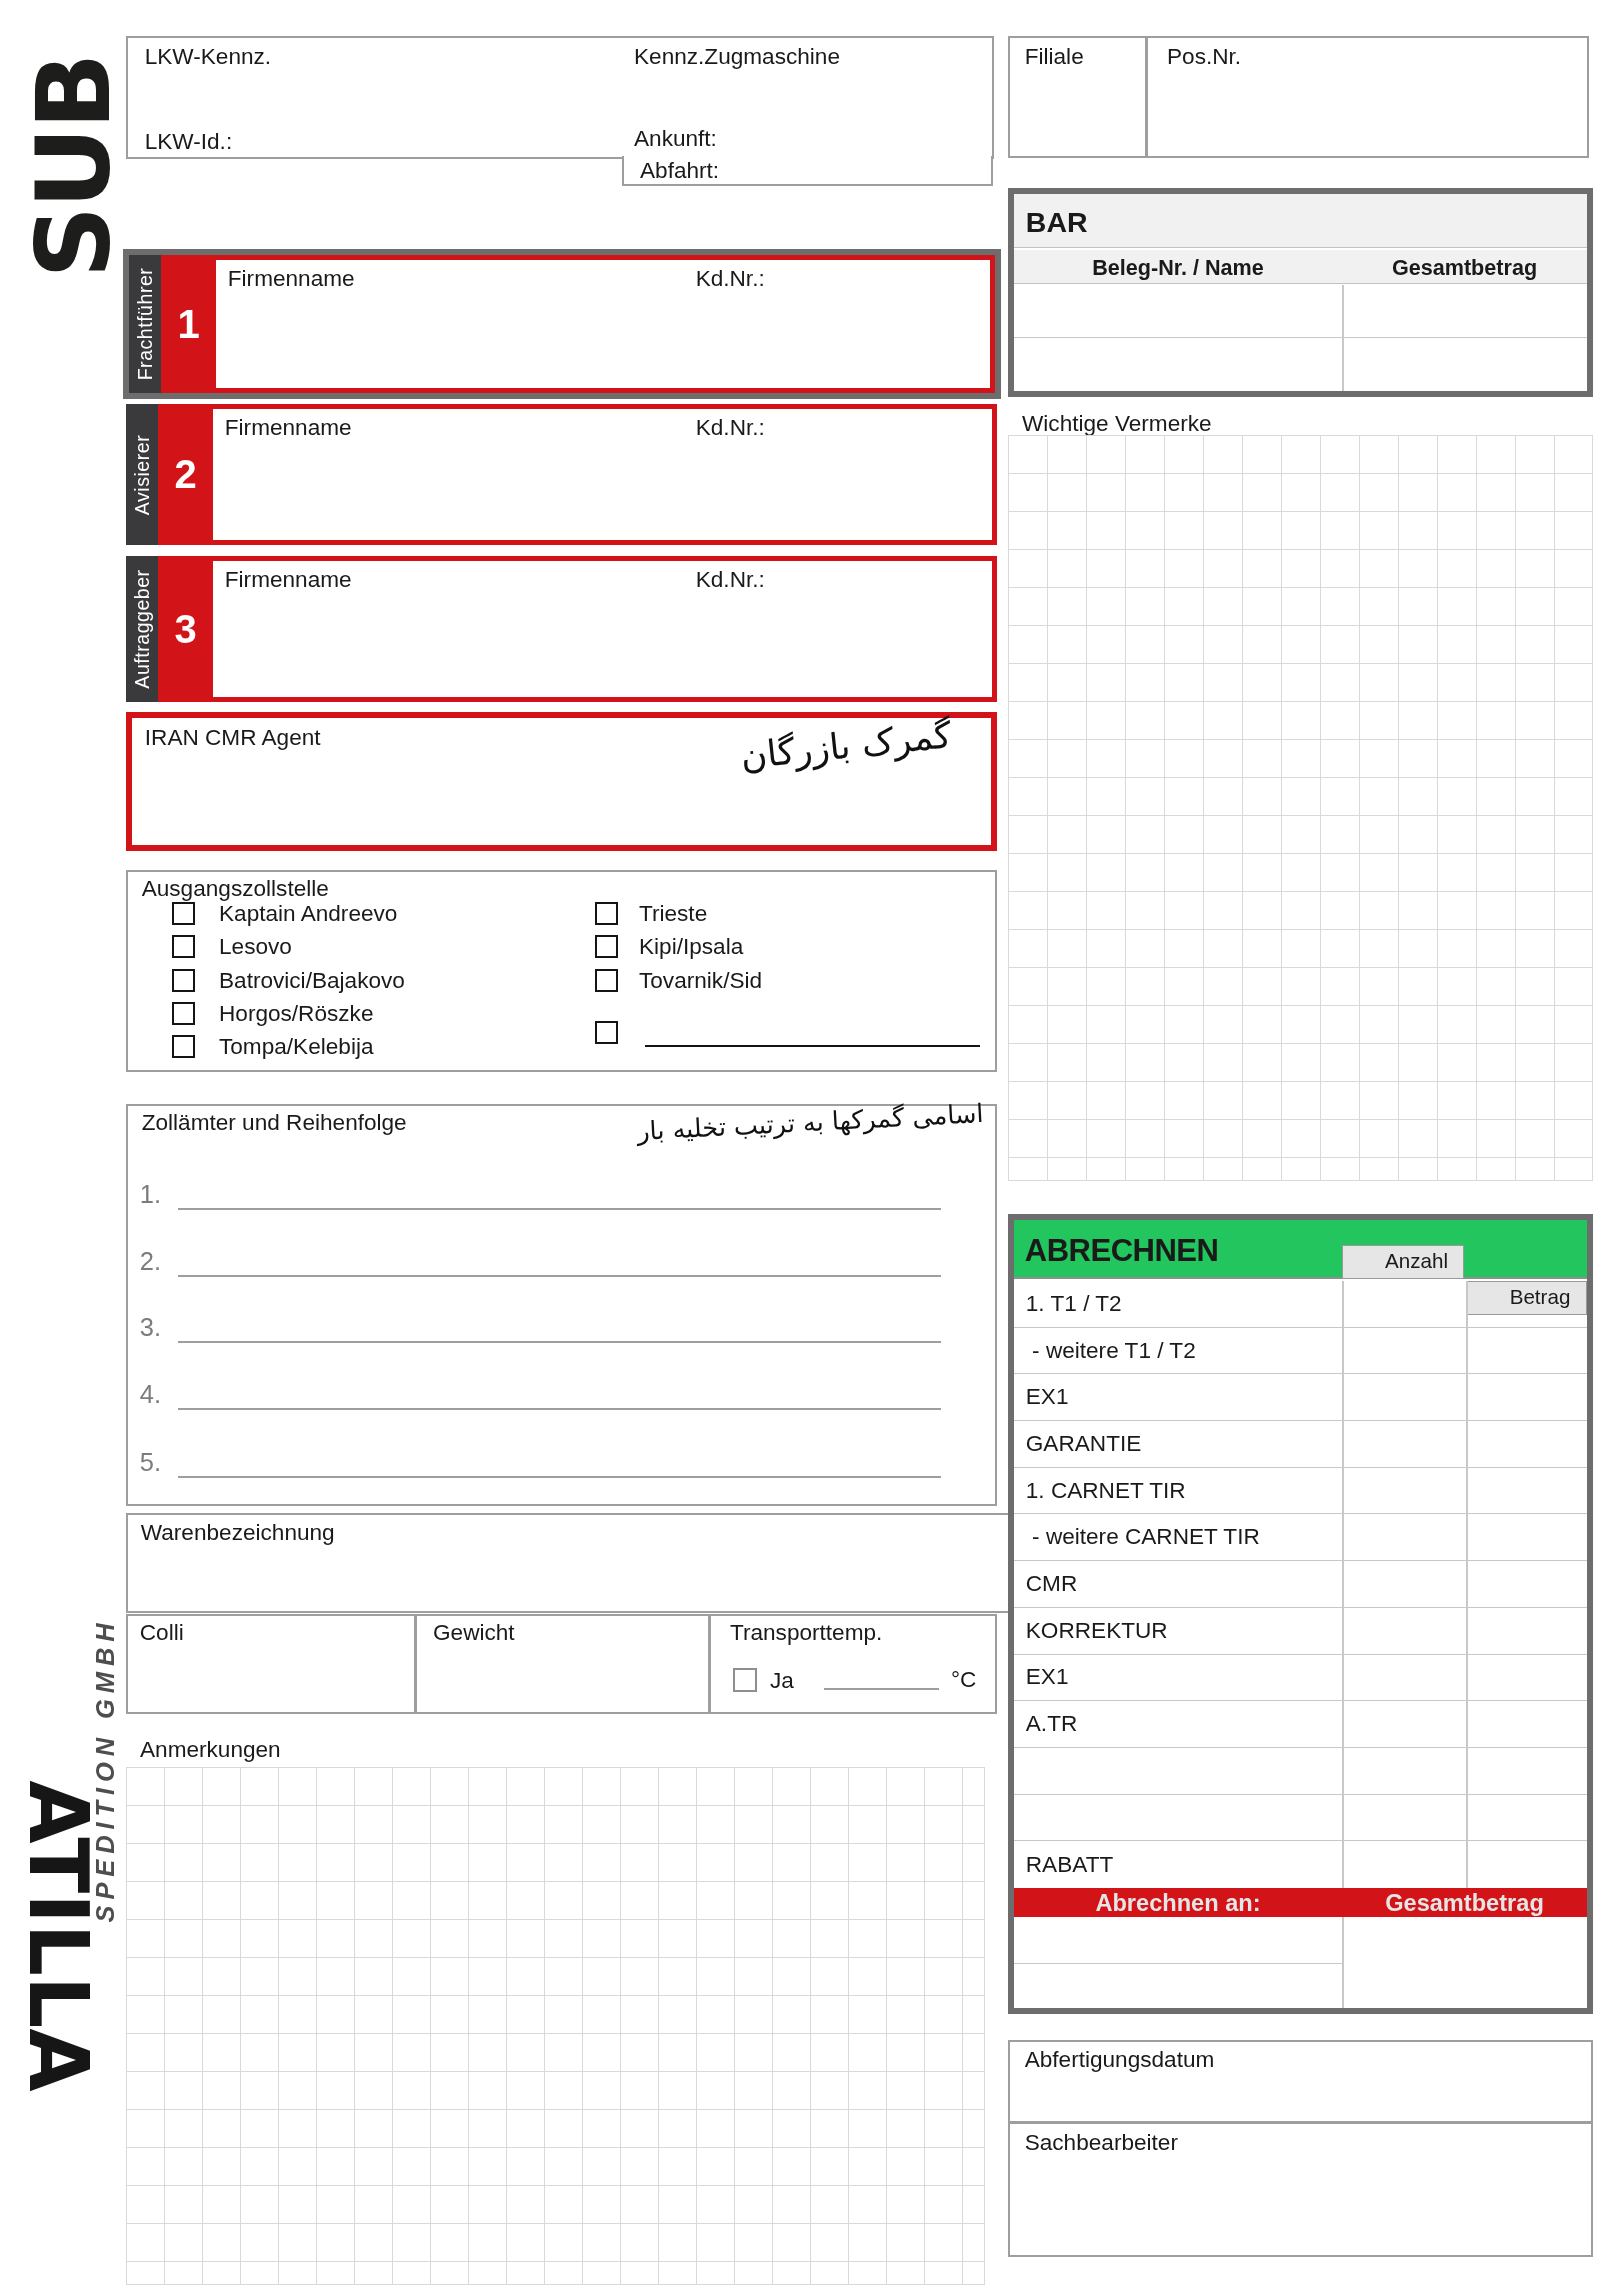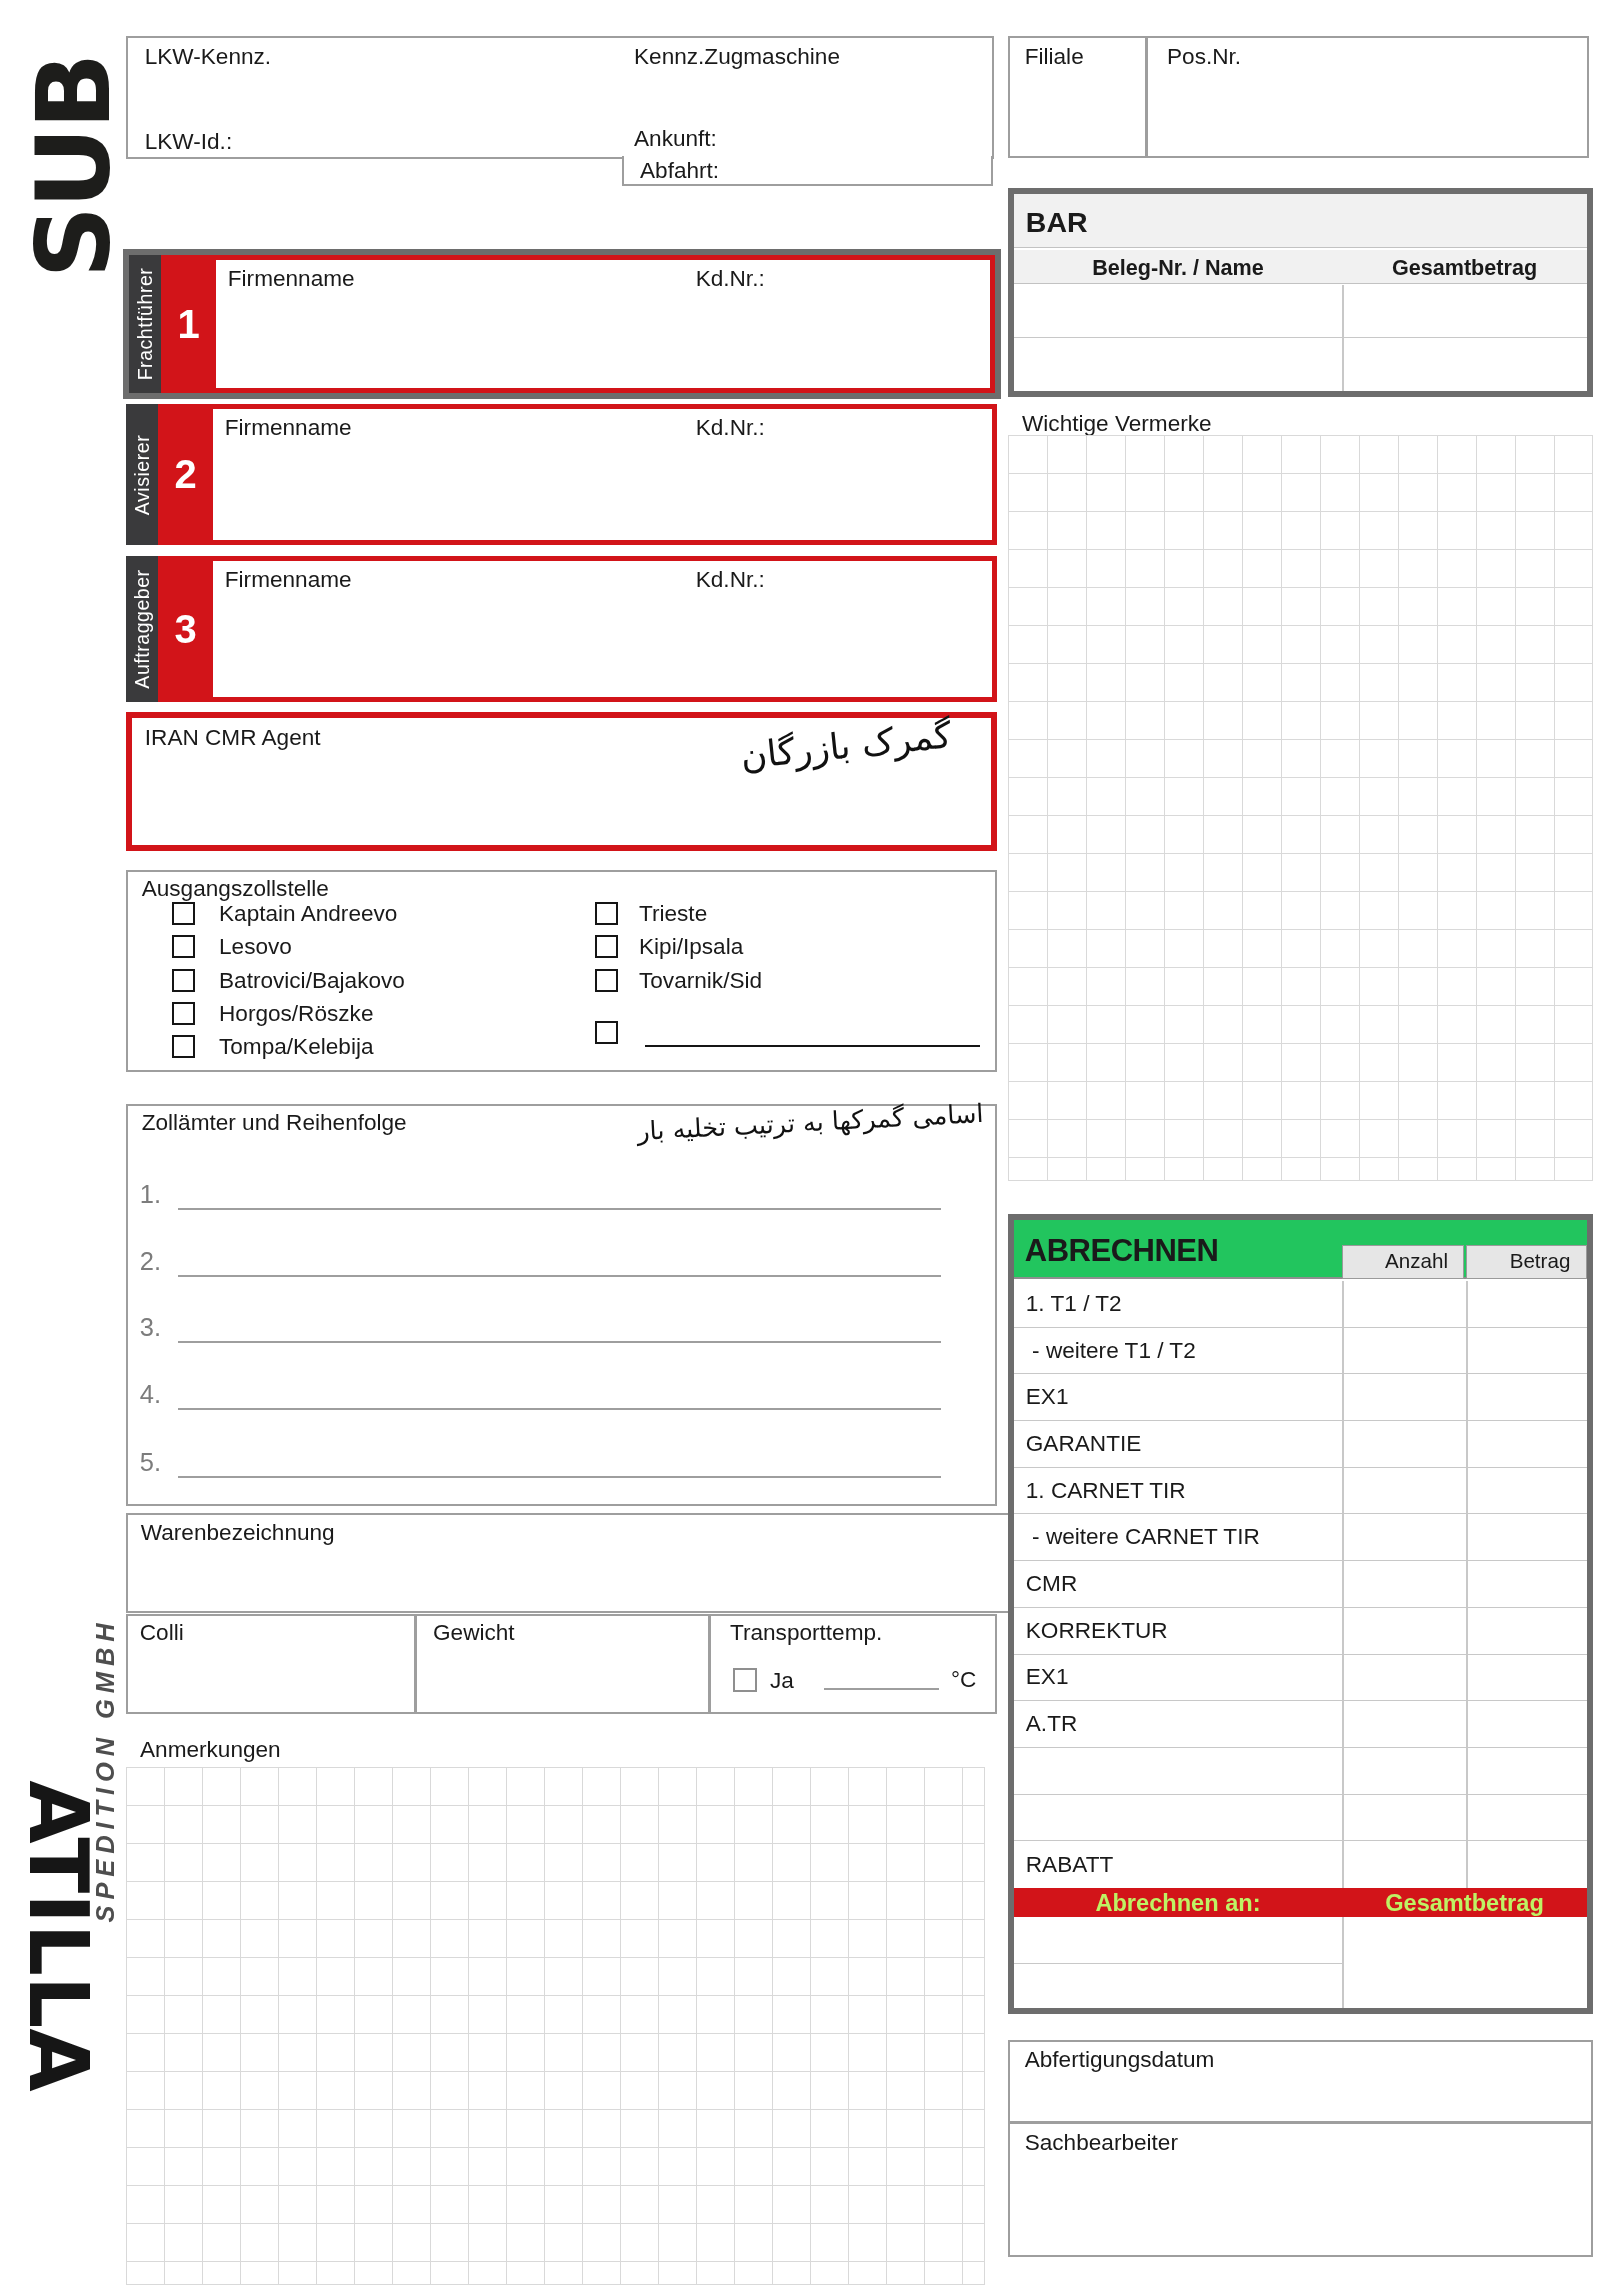--- a/index.html
+++ b/index.html
@@ -59,21 +59,21 @@
 
   
   .ab-head{position:absolute;left:0;top:0;right:0;height:59px;background:#22c55e;border-bottom:2px solid #8f8f8f;box-sizing:border-box;}
   .ab-head .ttl{position:absolute;left:10.8px;top:12.8px;font-size:31px;font-weight:bold;letter-spacing:-0.5px;}
   .ab-cell{position:absolute;top:24.5px;height:34px;background:#e6e6e6;border:1.5px solid #9a9a9a;box-sizing:border-box;text-align:center;font-size:20.6px;line-height:30px;padding-left:27px;}
   .ab-rows{position:absolute;left:0;top:61px;right:0;height:607px;display:grid;grid-template-rows:repeat(13,1fr);}
   .arow{border-bottom:1.5px solid #c8c8c8;position:relative;}
   .arow span{position:absolute;left:11.8px;top:50%;transform:translateY(-50%);font-size:22.6px;white-space:pre;}
   .ab-vdiv{position:absolute;top:61px;height:607px;width:1.5px;background:#c8c8c8;}
   .ab-red{position:absolute;left:0;right:0;top:668px;height:29.4px;background:#d21419;}
-  .ab-red span{position:absolute;top:50%;transform:translateY(-50%);color:#bef264;font-weight:bold;font-size:23.6px;text-align:center;}
+  .ab-red span{position:absolute;top:50%;transform:translateY(-50%);color:#e5e5e5;font-weight:bold;font-size:23.6px;text-align:center;}
   .ab-bottom{position:absolute;left:0;right:0;top:697px;bottom:0;}
 
   .hand-fa{position:absolute;direction:rtl;font-family:"DejaVu Sans",sans-serif;color:#111;}
 </style>
 </head>
 <body>
 
 <div class="page">
 
   <div class="vanchor sub-logo" style="left:74px;top:167px;">
@@ -233,21 +233,21 @@
     <span>SPEDITION GMBH</span>
   </div>
 
   <div class="lab" style="left:1022px;top:411px;">Wichtige Vermerke</div>
   <div class="grid" style="left:1008px;top:435px;width:585px;height:746px;background-size:39px 38px;"></div>
 
   <div class="dbox" style="left:1008px;top:1214px;width:585px;height:800px;">
     <div class="ab-head">
       <span class="ttl">ABRECHNEN</span>
       <div class="ab-cell" style="left:328px;width:122px;">Anzahl</div>
-      <div class="ab-cell" style="left:452px;right:0;">Betrag</div>
+      <div class="ab-cell" style="left:452px;right:0;margin-top:36px;">Betrag</div>
     </div>
     <div class="ab-vdiv" style="left:328px;"></div>
     <div class="ab-vdiv" style="left:452px;"></div>
     <div class="ab-rows">
       <div class="arow">
           <span>1. T1 / T2</span>
         </div>
       <div class="arow">
           <span> - weitere T1 / T2</span>
         </div>

